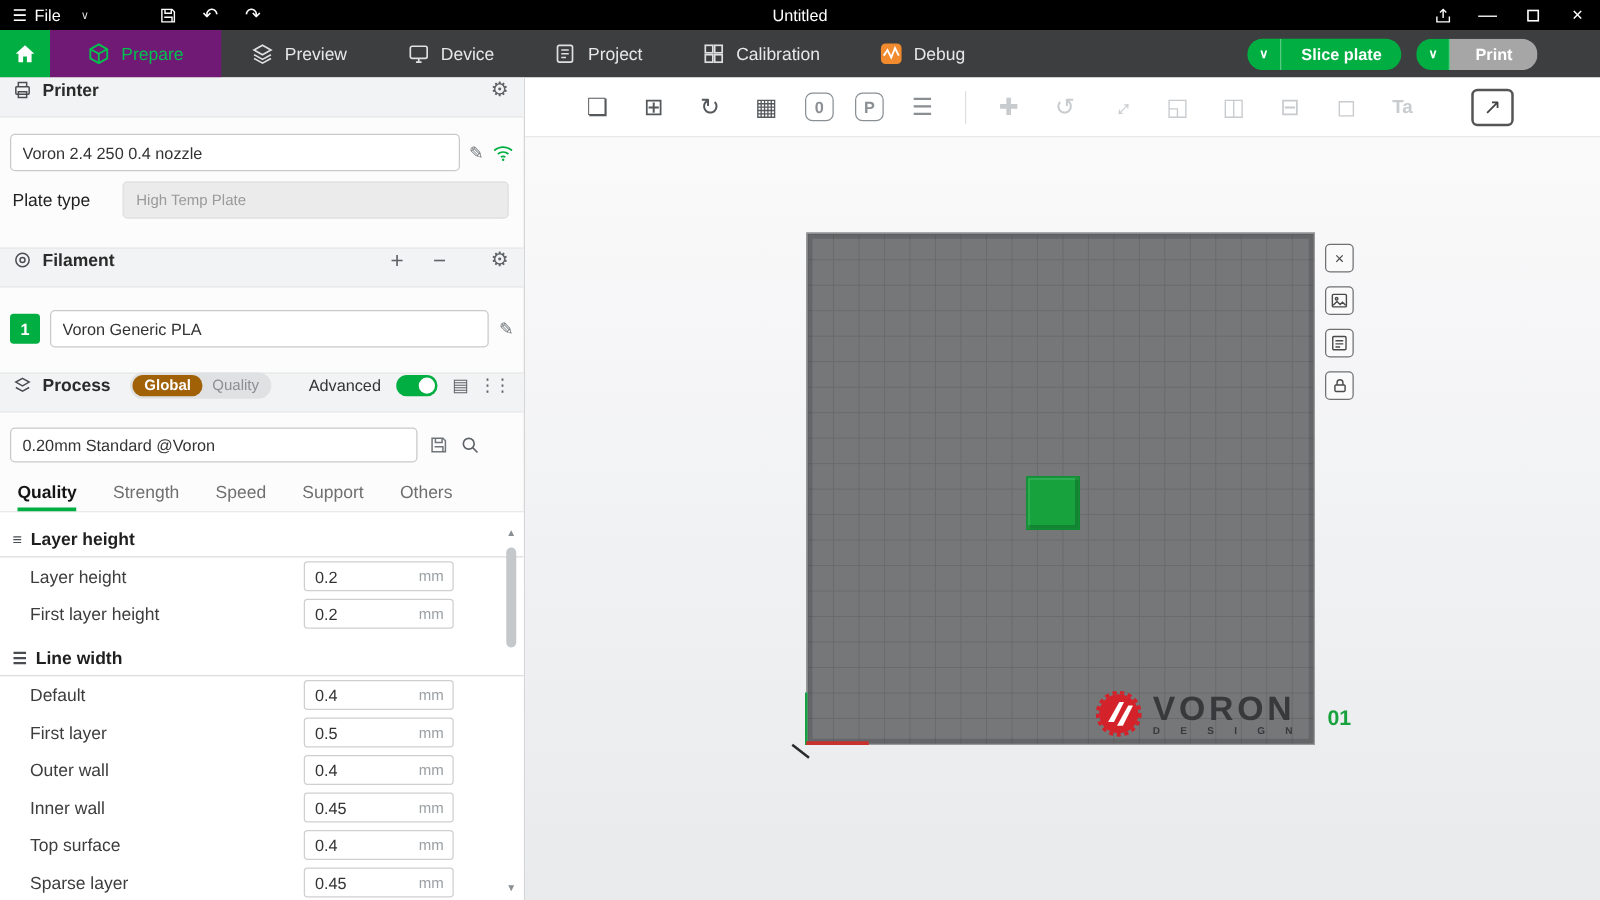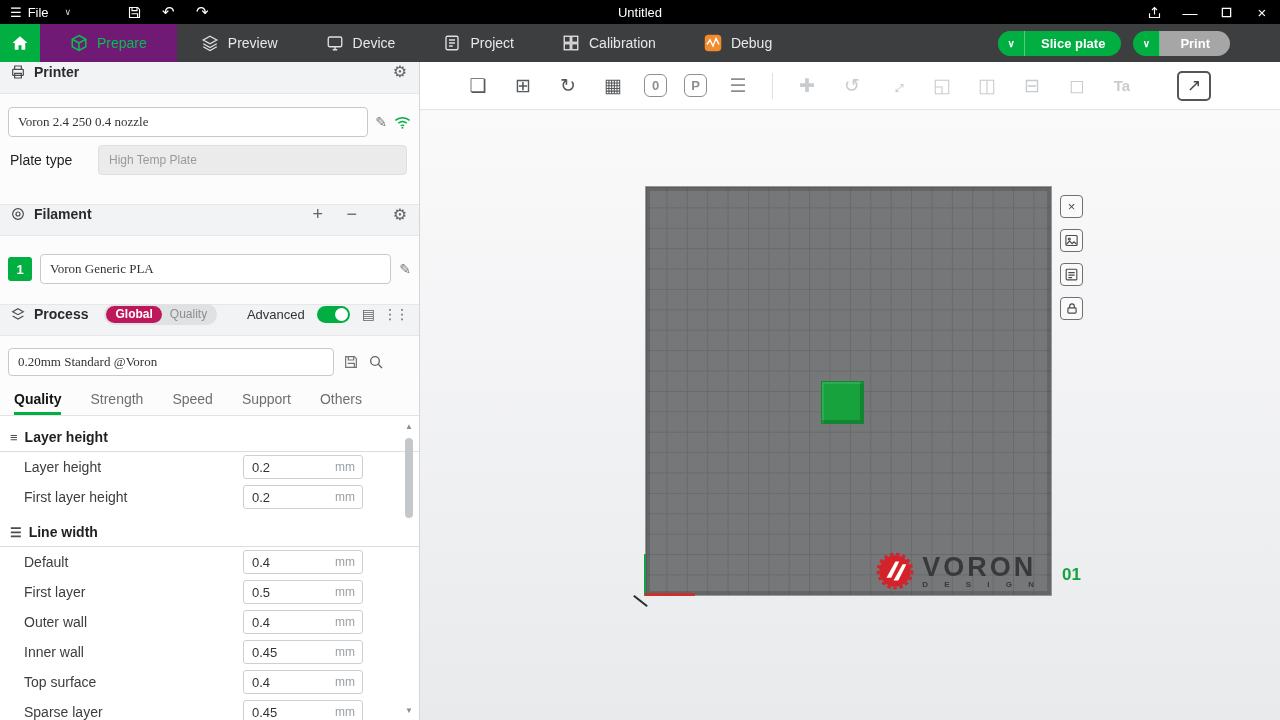--- a/index.html
+++ b/index.html
@@ -35,34 +35,34 @@
 
   .sec-header { height:32px; background:#f2f3f4; border-bottom:1px solid #e7e7e7; border-top:1px solid #e7e7e7; display:flex; align-items:center; gap:8px; padding:0 12px 12px 10px; }
   .sec-header:first-child { border-top:0; }
   .sec-title { font-weight:bold; font-size:14px; color:#2b2b2b; }
   .spacer { flex:1; }
   .glyph { display:inline-flex; align-items:center; justify-content:center; }
   .gear { font-size:16px; color:#5f6368; }
   .pm { font-size:18px; color:#5f6368; width:18px; }
 
   .preset-row { margin:13px 8px 0; display:flex; align-items:center; gap:7px; }
-  .preset-input { flex:1; height:30px; border:1px solid #c9c9c9; border-radius:4px; padding:0 9px; font-size:13px; color:#333; background:#fff; font-family:Liberation Serif, serif; }
+  .preset-input { flex:1; height:30px; border:1px solid #c9c9c9; border-radius:4px; padding:0 9px; font-size:13px; color:#333; background:#fff; font-family:Liberation Sans, sans-serif; }
   .edit-ic { font-size:14px; color:#6f7478; }
 
   .plate-row { margin:8px 12px 0 10px; display:flex; align-items:center; }
   .plate-lbl { width:88px; font-size:14px; color:#222; }
   .plate-select { flex:1; height:30px; background:#ebebeb; border:1px solid #dedede; border-radius:4px; display:flex; align-items:center; padding:0 10px; color:#9a9a9a; font-size:12px; }
 
-  .sec-header.filament { margin-top:29px; }
+  .sec-header.filament { margin-top:23px; }
   .fil-row { margin:18px 8px 0; display:flex; align-items:center; gap:8px; }
   .slot-badge { width:24px; height:24px; background:#00ae42; color:#fff; border-radius:3px; display:flex; align-items:center; justify-content:center; font-size:13px; font-weight:bold; }
 
   .sec-header.process { margin-top:20px; }
   .scope-pill { display:flex; align-items:center; background:#dfe1e2; border-radius:11px; height:21px; padding:2px; margin-left:8px; }
-  .scope-global { background:#be185d; color:#fff; border-radius:9px; height:17px; line-height:17px; padding:0 9px; font-size:12px; font-weight:bold; }
+  .scope-global { background:#a16207; color:#fff; border-radius:9px; height:17px; line-height:17px; padding:0 9px; font-size:12px; font-weight:bold; }
   .scope-objects { color:#8a8f94; padding:0 8px; font-size:12px; }
   .adv-lbl { font-size:13px; color:#333; }
   .toggle { width:33px; height:17px; background:#00ae42; border-radius:9px; position:relative; margin:0 4px; }
   .toggle::after { content:""; position:absolute; right:2px; top:2px; width:13px; height:13px; background:#fff; border-radius:50%; }
   .mini-ic { font-size:14px; color:#5f6368; }
 
   .preset2-row { margin:12px 8px 0; display:flex; align-items:center; gap:9px; }
   .preset2-row .preset-input { flex:0 0 326px; height:28px; }
 
   .proc-tabs { display:flex; gap:29px; margin-top:10px; padding-left:14px; border-bottom:1px solid #e3e3e3; height:30px; font-size:14px; color:#6f6f6f; }

